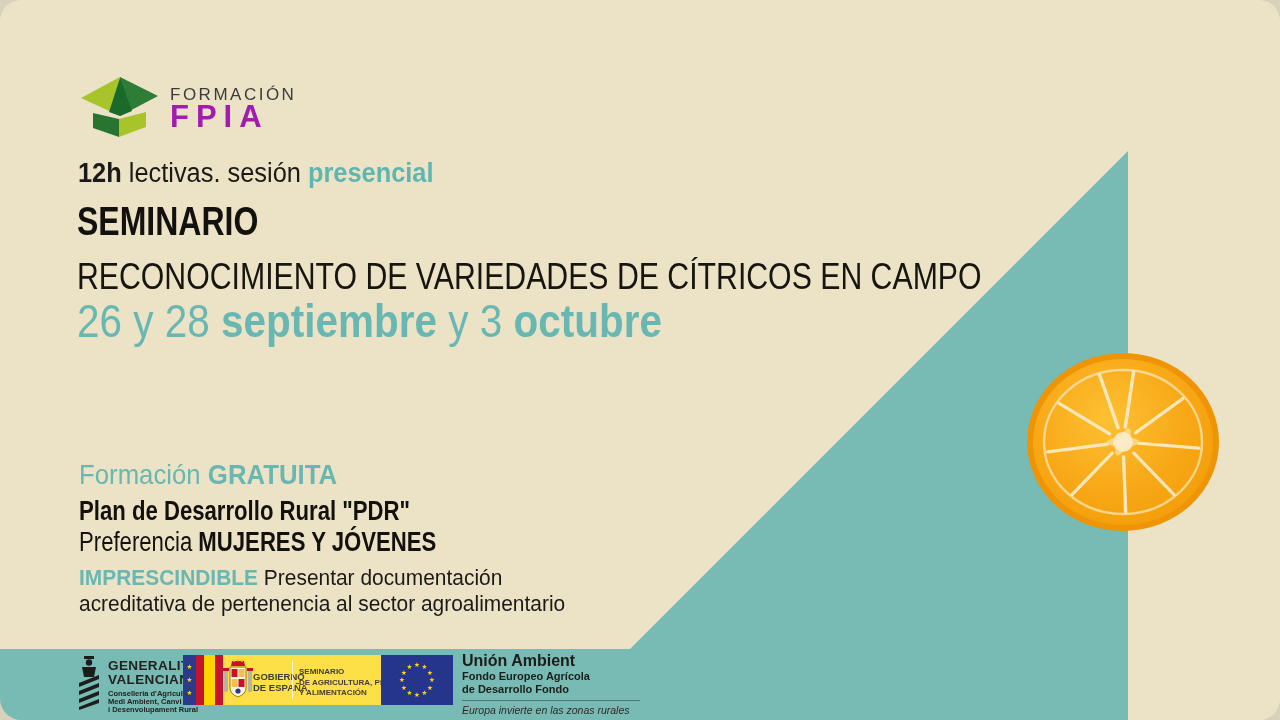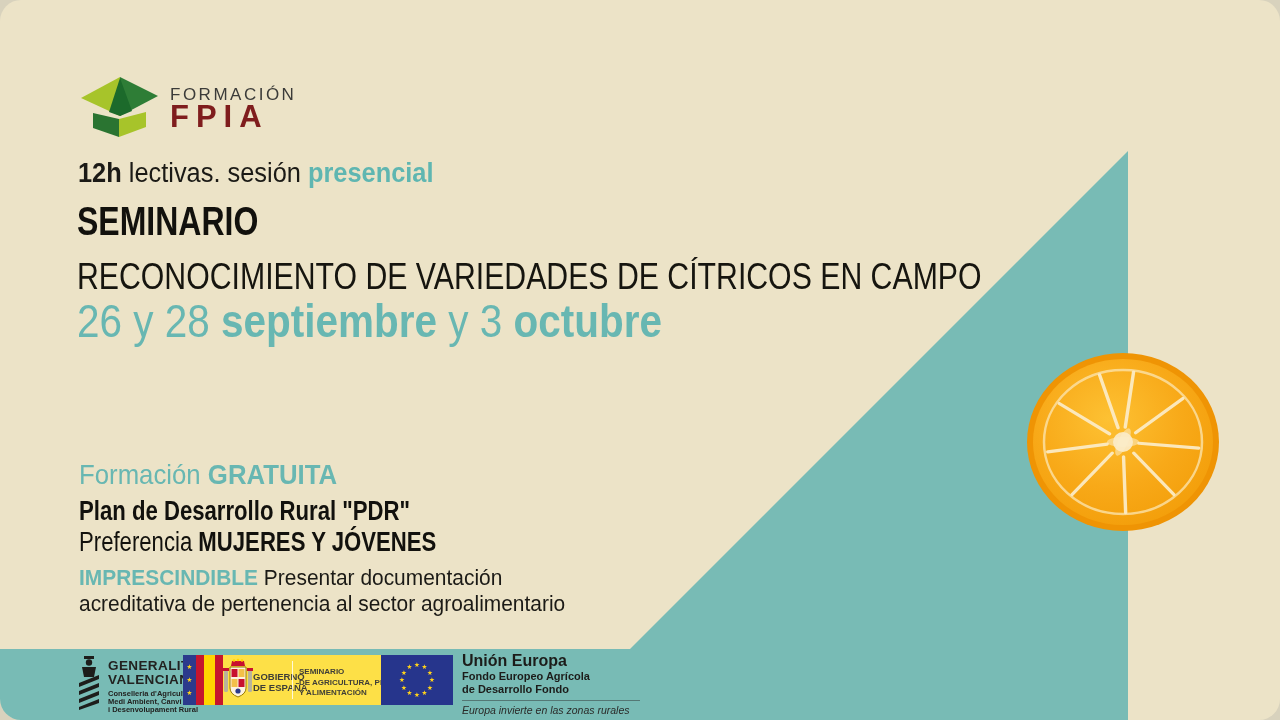--- a/index.html
+++ b/index.html
@@ -6,21 +6,21 @@
   #canvas{
     position:relative;width:1280px;height:720px;overflow:hidden;
     background:#ece3c7;font-family:"Liberation Sans",sans-serif;border-radius:21px;
   }
   .abs{position:absolute;}
   svg{display:block;}
   .scaled{transform-origin:0 0;white-space:nowrap;}
 
   
   .brand-top{left:170px;top:85px;font-size:17px;letter-spacing:2.5px;color:#3b3b39;font-weight:400;}
-  .brand-main{left:170px;top:99px;font-size:31px;font-weight:700;letter-spacing:7px;color:#7f1d1d;}
+  .brand-main{left:170px;top:99px;font-size:31px;font-weight:700;letter-spacing:7px;color:#a21caf;}
 
   
   .session{left:78px;top:158px;font-size:27px;color:#1b1a16;transform:scaleX(.94);}
   .session .b{font-weight:700;}
   .session .teal{color:#5fb6b1;font-weight:700;}
   .title{left:77px;top:199px;font-size:40px;font-weight:700;color:#12110d;transform:scaleX(.8);}
   .subtitle{left:77px;top:256px;font-size:36px;font-weight:400;color:#16150f;transform:scaleX(.84);}
   .dates{left:77px;top:294px;font-size:46px;color:#68b7b2;transform:scaleX(.88);}
   .dates .b{font-weight:700;}
 
@@ -190,21 +190,21 @@
         <text x="36" y="42.2">★</text>
           <text x="28.5" y="40.2">★</text>
         <text x="23" y="34.7">★</text>
           <text x="21" y="27.2">★</text>
         <text x="23" y="19.7">★</text>
           <text x="28.5" y="14.2">★</text>
       </g>
     </svg>
   </div>
   <div class="abs eutext">
-    <div class="t">Unión Europa</div>
+    <div class="t">Unión Ambient</div>
     <div class="f">
       <div>Fondo Europeo Agrícola</div>
       <div>de Desarrollo Fondo</div>
     </div>
     <div class="rule"></div>
     <div class="tag">Europa invierte en las zonas rurales</div>
   </div>
 
 </div>
 

